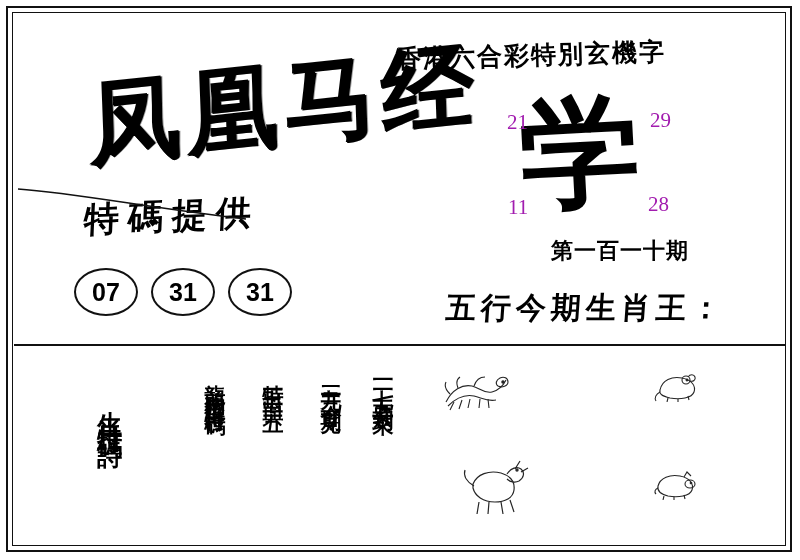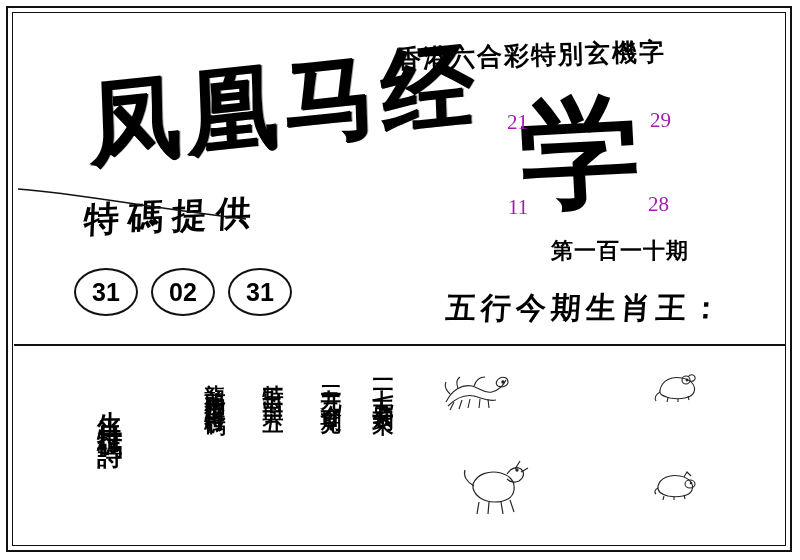--- a/index.html
+++ b/index.html
@@ -247,22 +247,22 @@
 
   <div class="issue">第一百一十期</div>
 
   <div class="subtitle">特碼提供</div>
 
   <svg class="swoosh" viewBox="0 0 320 40">
     <path d="M2,6 C60,10 140,26 230,36" stroke="#111" stroke-width="1.4" fill="none"></path>
   </svg>
 
   <div class="balls">
+    <div class="ball">07</div>
     <div class="ball">31</div>
-    <div class="ball">02</div>
     <div class="ball">31</div>
   </div>
 
   <div class="wuxing">五行今期生肖王：</div>
 
   <div class="hrule"></div>
 
   <div class="vcol poem-title">生肖特碼詩</div>
   <div class="vcol pcol1">龍前狗後出特碼。</div>
   <div class="vcol pcol2">特出一二與一五</div>

